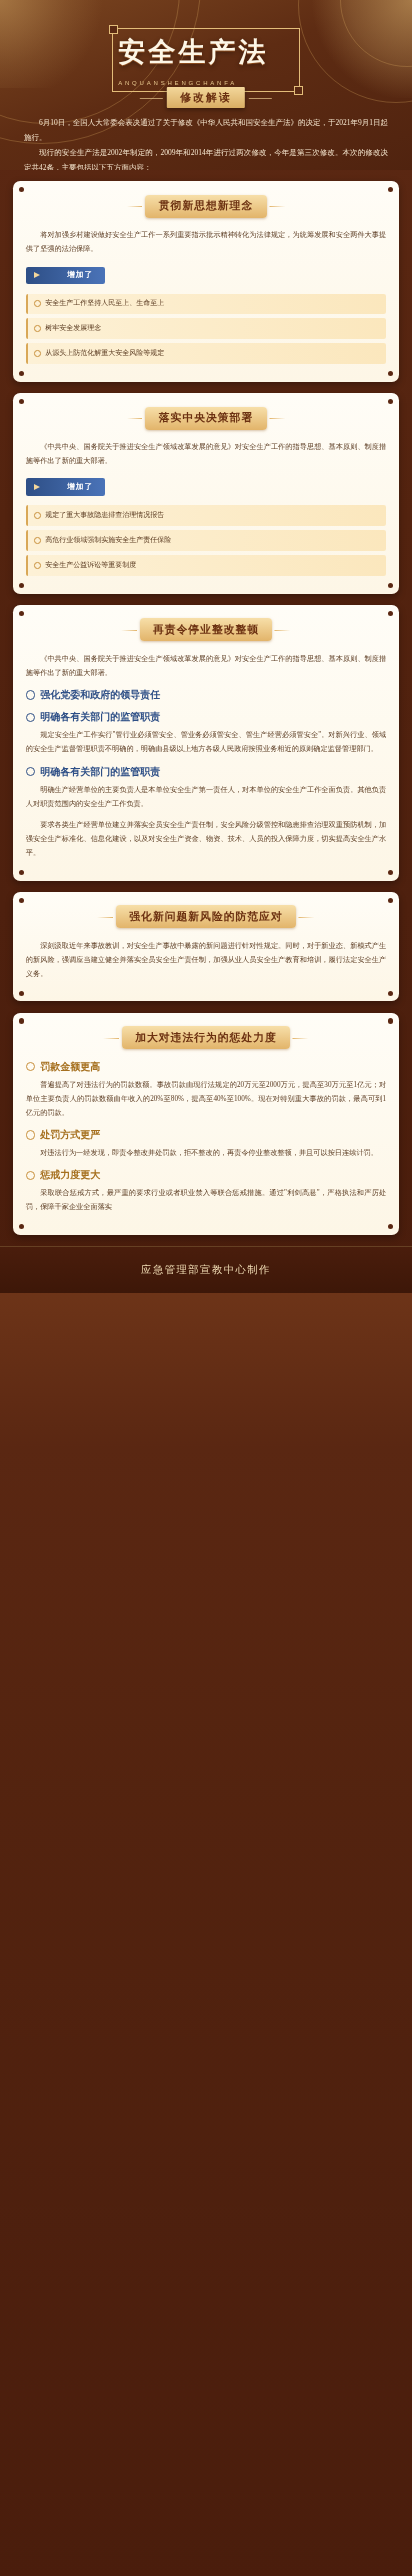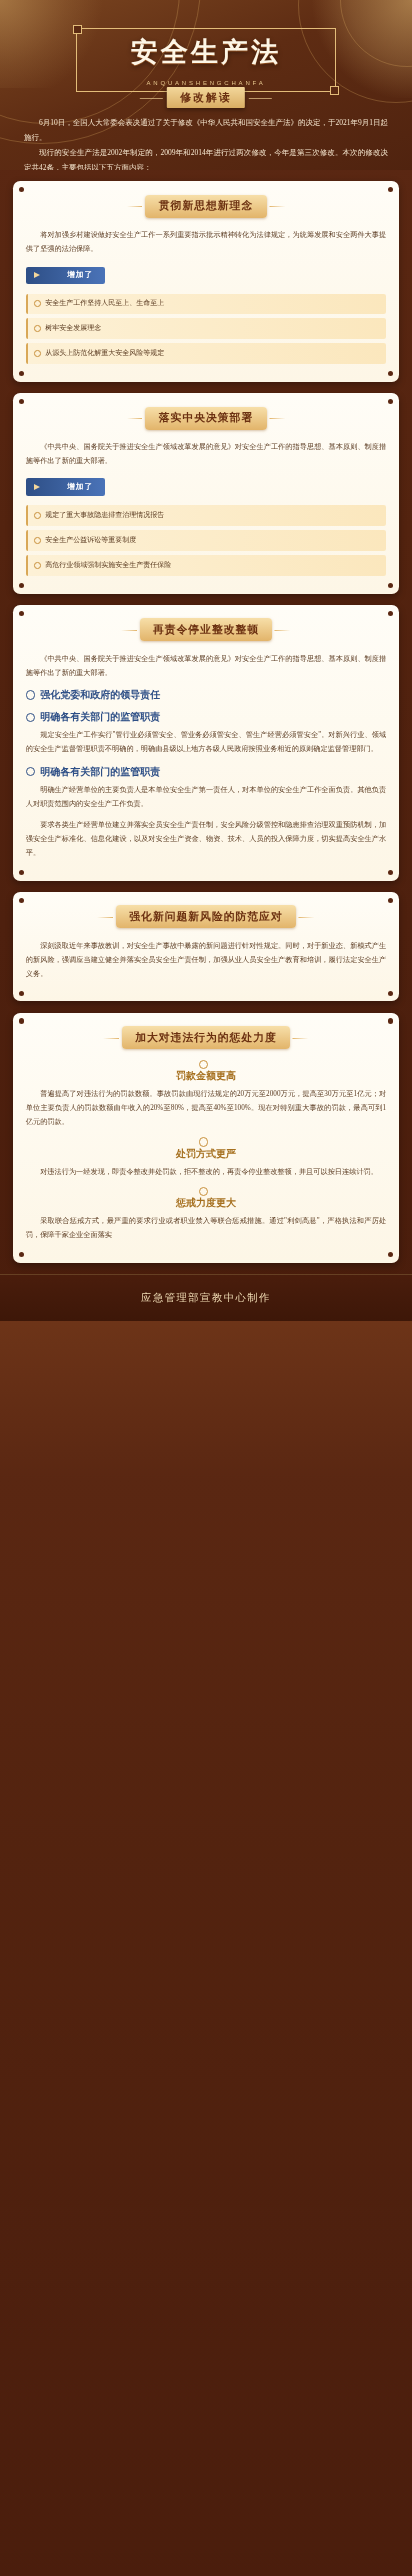--- a/index.html
+++ b/index.html
@@ -33,24 +33,23 @@
     background: radial-gradient(circle at 100% 0%, rgba(226,186,116,0.55) 0%, rgba(226,186,116,0.25) 38%, rgba(226,186,116,0.0) 62%);
   }
   .corner-fan2 {
     position: absolute; top: 0; left: 0; width: 118px; height: 88px;
     background: radial-gradient(circle at 0% 0%, rgba(226,186,116,0.40) 0%, rgba(226,186,116,0.12) 45%, rgba(226,186,116,0) 70%);
   }
   .title-frame {
     position: absolute;
     left: 50%; transform: translateX(-50%);
     top: 28px;
-    width: 260px;
+    width: 188px;
     border: 1px solid #e3bd7a;
     padding: 8.2px 5.2px 5.2px;
-    text-align: center;
   }
   .title-frame:before, .title-frame:after {
     content: ""; position: absolute; width: 7.2px; height: 7.2px;
     border: 1px solid #e3bd7a; background: #5b2a13;
   }
   .title-frame:before { left: -4.1px; top: -4.1px; }
   .title-frame:after { right: -4.1px; bottom: -4.1px; }
   .main-title {
     font-family: "Liberation Serif", serif;
     font-size: 27px;
@@ -200,21 +199,21 @@
     color: #2e4f86;
     margin: 8.2px 0 4.1px;
     font-family: "Liberation Serif", serif;
   }
   .subhead .ring {
     flex: 0 0 auto;
     width: 9.3px; height: 9.3px; border-radius: 50%;
     border: 1.5px solid #2e4f86;
     margin-right: 5.2px;
   }
-  .subhead.gold { color: #a6701f; flex-direction: column; }
+  .subhead.gold { color: #a6701f; }
   .subhead.gold .ring { border-color: #c8903c; }
 
   
   .footer {
     margin-top: 7.2px;
     height: 47px;
     background: linear-gradient(180deg, #4a1d0c 0%, #3d1708 100%);
     display: flex; align-items: center; justify-content: center;
     color: #f0dcb4;
     font-size: 10.3px;
@@ -289,25 +288,25 @@
     <div class="addbar">
       <span class="pen"></span>
       <span>增加了</span>
     </div>
     <div class="strip">
       <span class="bullet"></span>
       <span class="txt">规定了重大事故隐患排查治理情况报告</span>
     </div>
     <div class="strip">
       <span class="bullet"></span>
+      <span class="txt">高危行业领域强制实施安全生产责任保险</span>
+    </div>
+    <div class="strip">
+      <span class="bullet"></span>
       <span class="txt">安全生产公益诉讼等重要制度</span>
-    </div>
-    <div class="strip">
-      <span class="bullet"></span>
-      <span class="txt">高危行业领域强制实施安全生产责任保险</span>
     </div>
   </div>
 
   <div class="card">
     <span class="notch tl"></span>
     <span class="notch tr"></span>
     <span class="notch bl"></span>
     <span class="notch br"></span>
     <div class="card-title">再责令停业整改整顿</div>
     <div class="para">《中共中央、国务院关于推进安全生产领域改革发展的意见》对安全生产工作的指导思想、基本原则、制度措施等作出了新的重大部署。</div>

